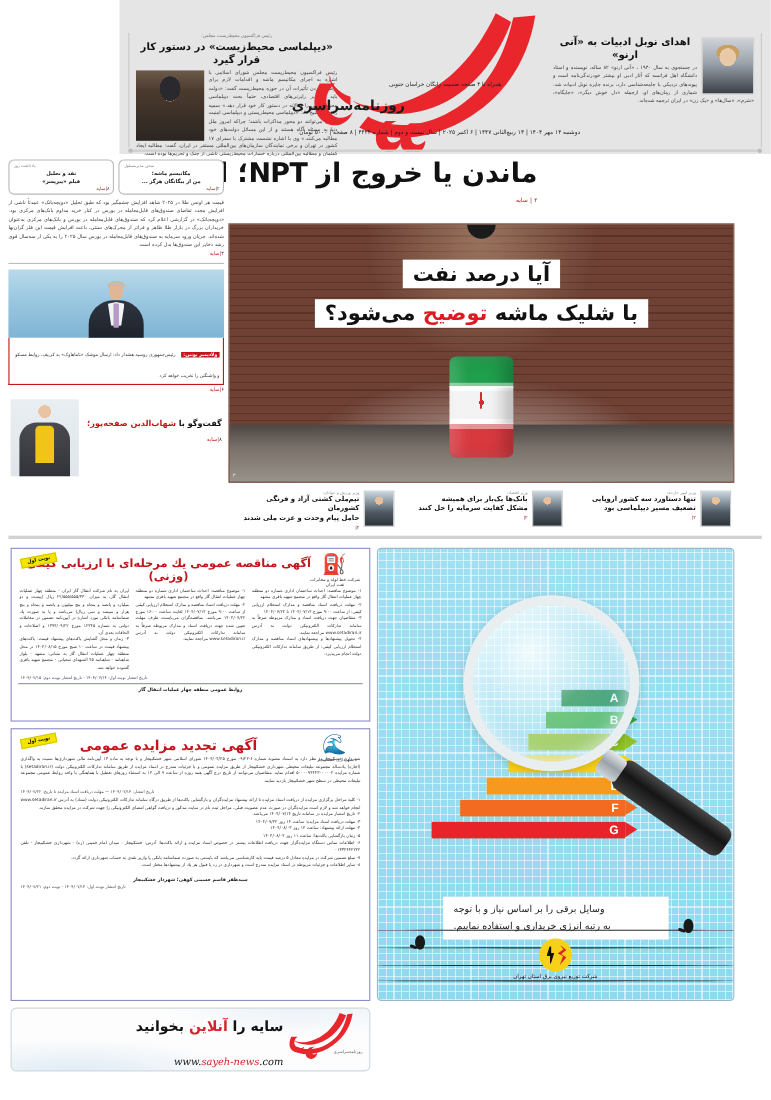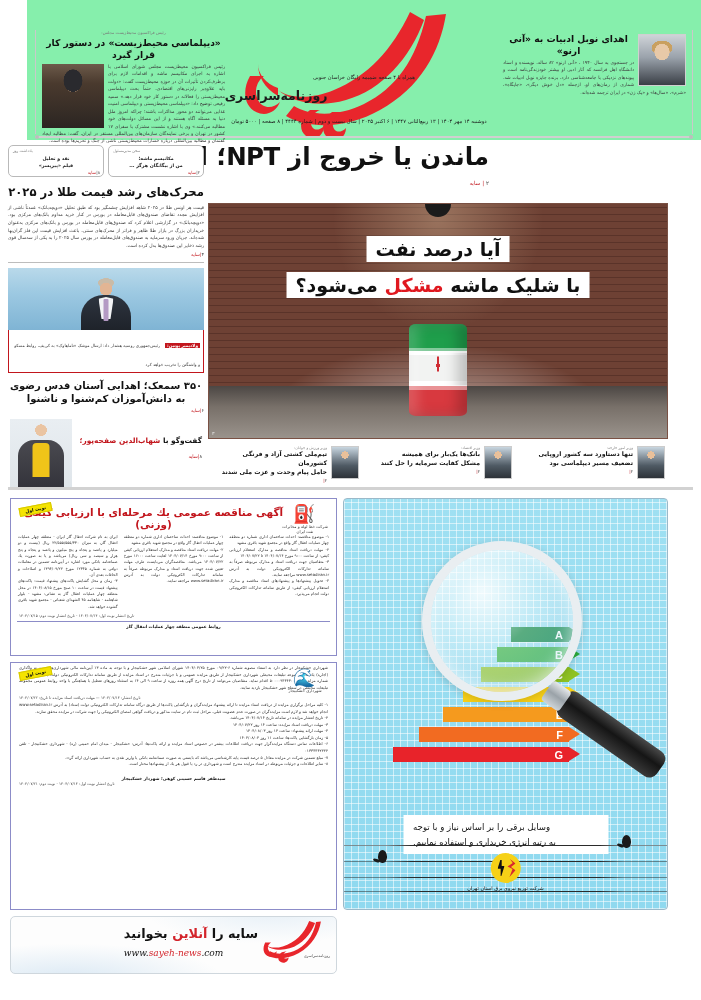--- a/index.html
+++ b/index.html
@@ -5,21 +5,21 @@
   * { box-sizing: border-box; margin: 0; padding: 0; }
   html, body {
     width: 701px; height: 1000px;
     background: #ffffff;
     font-family: "DejaVu Sans", "Liberation Sans", sans-serif;
     overflow: hidden;
   }
   .page { position: relative; width: 701px; height: 1000px; background: #fff; }
 
   
-  .masthead { position: relative; height: 140px; width: 674px; background: #86efac; }
+  .masthead { position: relative; height: 140px; width: 592px; background: #e5e5e5; }
 
   .side-article {
     position: absolute; top: 30px; width: 196px; height: 104px;
     border-left: 1px solid #c9c9c9; border-right: 1px solid #c9c9c9;
     padding: 0 6px;
   }
   .side-article.left { left: 8px; border-right: none; }
   .side-article.right { right: 8px; border-left: none; }
 
   .kicker { font-size: 4.1px; color: #777; text-align: center; letter-spacing: .2px; margin-bottom: 2px; }
@@ -325,22 +325,22 @@
     position: absolute; left: 10px; top: 916px; width: 327px; height: 58px;
     border: 1px solid #cfd7dd; border-radius: 5px; overflow: hidden;
     background:
       radial-gradient(ellipse 220px 50px at 18% 110%, #dbe9f4 0%, rgba(255,255,255,0) 70%),
       radial-gradient(ellipse 180px 46px at 80% -10%, #e7f0f7 0%, rgba(255,255,255,0) 70%),
       #fdfdfd;
   }
   .ob-text { position: absolute; right: 78px; top: 9px; text-align: right; }
   .ob-line { font-size: 12.8px; font-weight: bold; color: #111; letter-spacing: -.3px; }
   .ob-line .red { color: #d3242b; }
-  .ob-url { font-size: 9px; color: #111; font-style: italic; margin-top: 7px;
-            font-family: "DejaVu Serif", serif; direction: ltr; text-align: left; }
+  .ob-url { font-size: 9px; color: #111; font-style: italic; margin-top: 20px;
+            font-family: "DejaVu Serif", serif; direction: ltr; text-align: right; }
   .ob-url .red { color: #d3242b; }
   .ob-logo { position: absolute; right: 4px; top: 2px; }
   .ob-sub { position: absolute; right: 6px; top: 36px; font-size: 3.8px; color: #555; }
 </style>
 </head>
 <body>
 
 <div class="page">
 
   <div class="masthead">
@@ -402,38 +402,36 @@
       <div class="mini-box">
         <div class="mb-kicker">یادداشت روز</div>
         <div class="mb-text" style="white-space:pre-line">نقد و تحلیل
 فیلم «پیرپسر»</div>
         <div class="mb-page">
           <span>۸</span>|<span class="s">سایه</span>
         </div>
       </div>
     </div>
 
-    <div class="gold-title">محرک‌های رشد قیمت طلا در ۲۰۲۵</div>
     <div class="gold-body">قیمت هر اونس طلا در ۲۰۲۵ شاهد افزایش چشمگیر بود که طبق تحلیل «دویچه‌بانک» عمدتاً ناشی از افزایش مجدد تقاضای صندوق‌های قابل‌معامله در بورس در کنار خرید مداوم بانک‌های مرکزی بود. «دویچه‌بانک» در گزارشی اعلام کرد که صندوق‌های قابل‌معامله در بورس و بانک‌های مرکزی به‌عنوان خریداران بزرگ در بازار طلا ظاهر و فراتر از محرک‌های سنتی، باعث افزایش قیمت این فلز گران‌بها شده‌اند. جریان ورود سرمایه به صندوق‌های قابل‌معامله در بورس سال ۲۰۲۵ را به یکی از سه‌سال قوی رشد ذخایر این صندوق‌ها بدل کرده است.</div>
     <div class="pg-left">
       <span class="n">۴</span>|<span>سایه</span>
     </div>
 
     <div class="thin-rule"></div>
 
     <div class="putin-photo">
       <div class="shirt"></div>
       <div class="tie"></div>
     </div>
     <div class="caption-red">
       <span class="cap-name">ولادیمیر پوتین:</span>
       <span class="cap-text">رئیس‌جمهوری روسیه هشدار داد: ارسال موشک «تاماهاوک» به کی‌یف، روابط مسکو و واشنگتن را تخریب خواهد کرد</span>
     </div>
 
-    <div class="deaf-title">۳۵۰ سمعک؛ اهدایی آستان قدس رضوی به دانش‌آموزان کم‌شنوا و ناشنوا</div>
     <div class="pg-left">
       <span class="n">۶</span>|<span>سایه</span>
     </div>
 
     <div class="interview">
       <div class="int-photo">
         <div class="sweater"></div>
       </div>
       <div class="int-text">
         <div class="int-line1">
@@ -444,21 +442,21 @@
         </div>
       </div>
     </div>
   </div>
 
   <div class="hero">
     <div class="floor"></div>
     <div class="lamp"></div>
     <div class="hero-t1">آیا درصد نفت</div>
     <div class="hero-t2">
-      <span>با شلیک ماشه </span><span class="red">مشکل</span><span> می‌شود؟</span>
+      <span>با شلیک ماشه </span><span class="red">توضیح</span><span> می‌شود؟</span>
     </div>
     <div class="barrel">
       <div class="rim-t"></div>
       <div class="rim-b"></div>
     </div>
     <div class="hero-pg">۳</div>
   </div>
 
   <div class="trio">
     <div class="trio-item">
@@ -513,20 +511,21 @@
     <div class="ad-foot-rule"></div>
     <div class="ad-footline">روابط عمومی منطقه چهار عملیات انتقال گاز</div>
   </div>
 
   <div class="ad ad2">
     <div class="ad-ribbon">نوبت اول</div>
     <div class="ad-logo">
       <div class="glyph">🌊</div>
       <div class="lbl">شهرداری خشکبیجار</div>
     </div>
+    <div class="ad-title">آگهی تجدید مزایده عمومی</div>
     <div class="ad-full">شهرداری خشکبیجار در نظر دارد به استناد مصوبه شماره ۶-۰۹/۲۲ مورخ ۱۴۰۴/۰۴/۲۵ شورای اسلامی شهر خشکبیجار و با توجه به ماده ۱۳ آیین‌نامه مالی شهرداری‌ها نسبت به واگذاری (اجاره) یك‌ساله مجموعه تبلیغات محیطی شهرداری خشکبیجار از طریق مزایده عمومی و با جزئیات مندرج در اسناد مزایده از طریق سامانه تدارکات الکترونیکی دولت (setadiran.ir) با شماره مزایده ۵۰۰۰۰۹۴۴۴۳۰۰۰۰۰۲ اقدام نماید. متقاضیان می‌توانند از تاریخ درج آگهی همه روزه از ساعت ۹ الی ۱۴ به استثناء روزهای تعطیل با هماهنگی با واحد روابط عمومی مجموعه تبلیغات محیطی در سطح شهر خشکبیجار بازدید نمایند.</div>
     <div class="ad-meta">تاریخ انتشار: ۱۴۰۴/۰۷/۱۴ — مهلت دریافت اسناد مزایده تا تاریخ: ۱۴۰۴/۰۷/۲۲</div>
     <div class="ad-full" style="white-space:pre-line">۱- کلیه مراحل برگزاری مزایده از دریافت اسناد مزایده تا ارائه پیشنهاد مزایده‌گران و بازگشایی پاکت‌ها از طریق درگاه سامانه تدارکات الکترونیکی دولت (ستاد) به آدرس www.setadiran.ir انجام خواهد شد و لازم است مزایده‌گران در صورت عدم عضویت قبلی، مراحل ثبت نام در سایت مذکور و دریافت گواهی امضای الکترونیکی را جهت شرکت در مزایده محقق سازند.
 ۲- تاریخ انتشار مزایده در سامانه تاریخ ۱۴۰۴/۰۷/۱۴ می‌باشد.
 ۳- مهلت دریافت اسناد مزایده: ساعت ۱۴ روز ۱۴۰۴/۰۷/۲۲
 ۴- مهلت ارائه پیشنهاد: ساعت ۱۴ روز ۱۴۰۴/۰۸/۰۳
 ۵- زمان بازگشایی پاکت‌ها: ساعت ۱۱ روز ۱۴۰۴/۰۸/۰۴
 ۶- اطلاعات تماس دستگاه مزایده‌گزار جهت دریافت اطلاعات بیشتر در خصوص اسناد مزایده و ارائه پاکت‌ها: آدرس: خشکبیجار - میدان امام خمینی (ره) - شهرداری خشکبیجار - تلفن ۰۱۳۳۴۴۴۲۲۲۲
 ۷- مبلغ تضمین شرکت در مزایده معادل ۵ درصد قیمت پایه کارشناسی می‌باشد که بایستی به صورت ضمانتنامه بانکی یا واریز نقدی به حساب شهرداری ارائه گردد.
 ۸- سایر اطلاعات و جزئیات مربوطه در اسناد مزایده مندرج است و شهرداری در رد یا قبول هر یك از پیشنهادها مختار است.</div>

